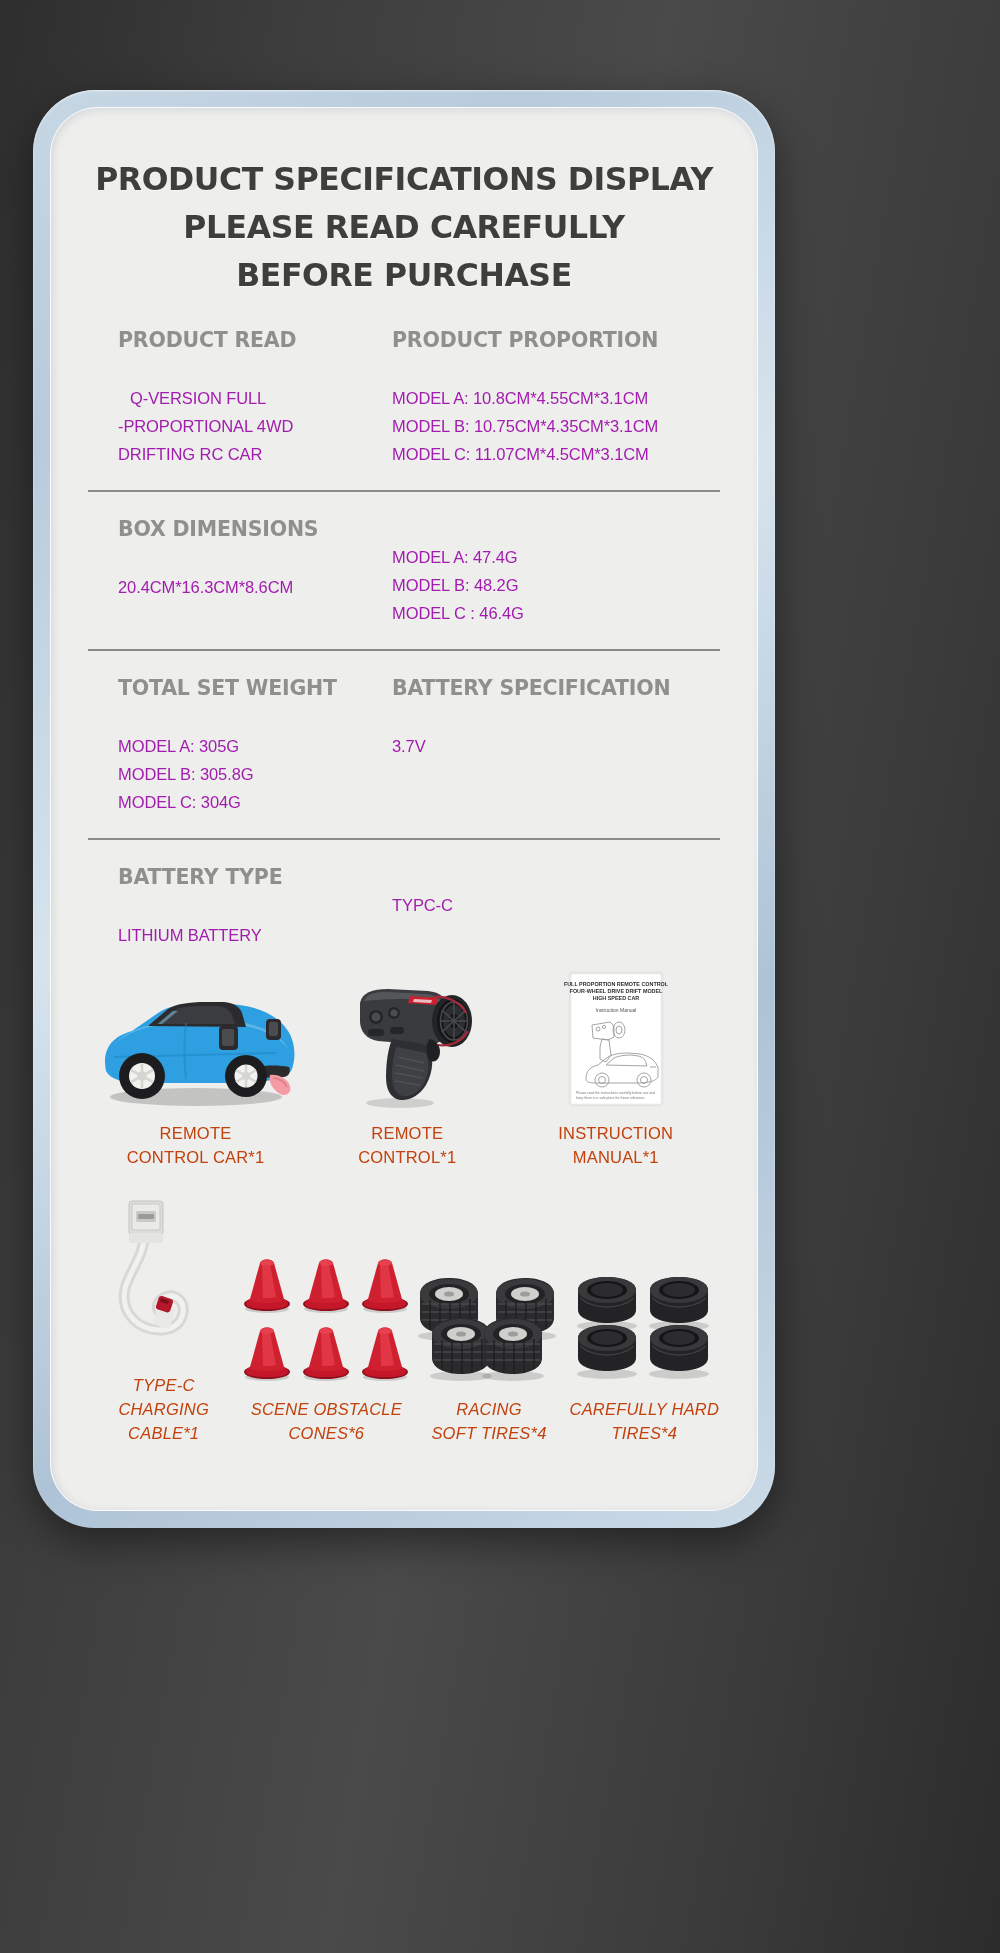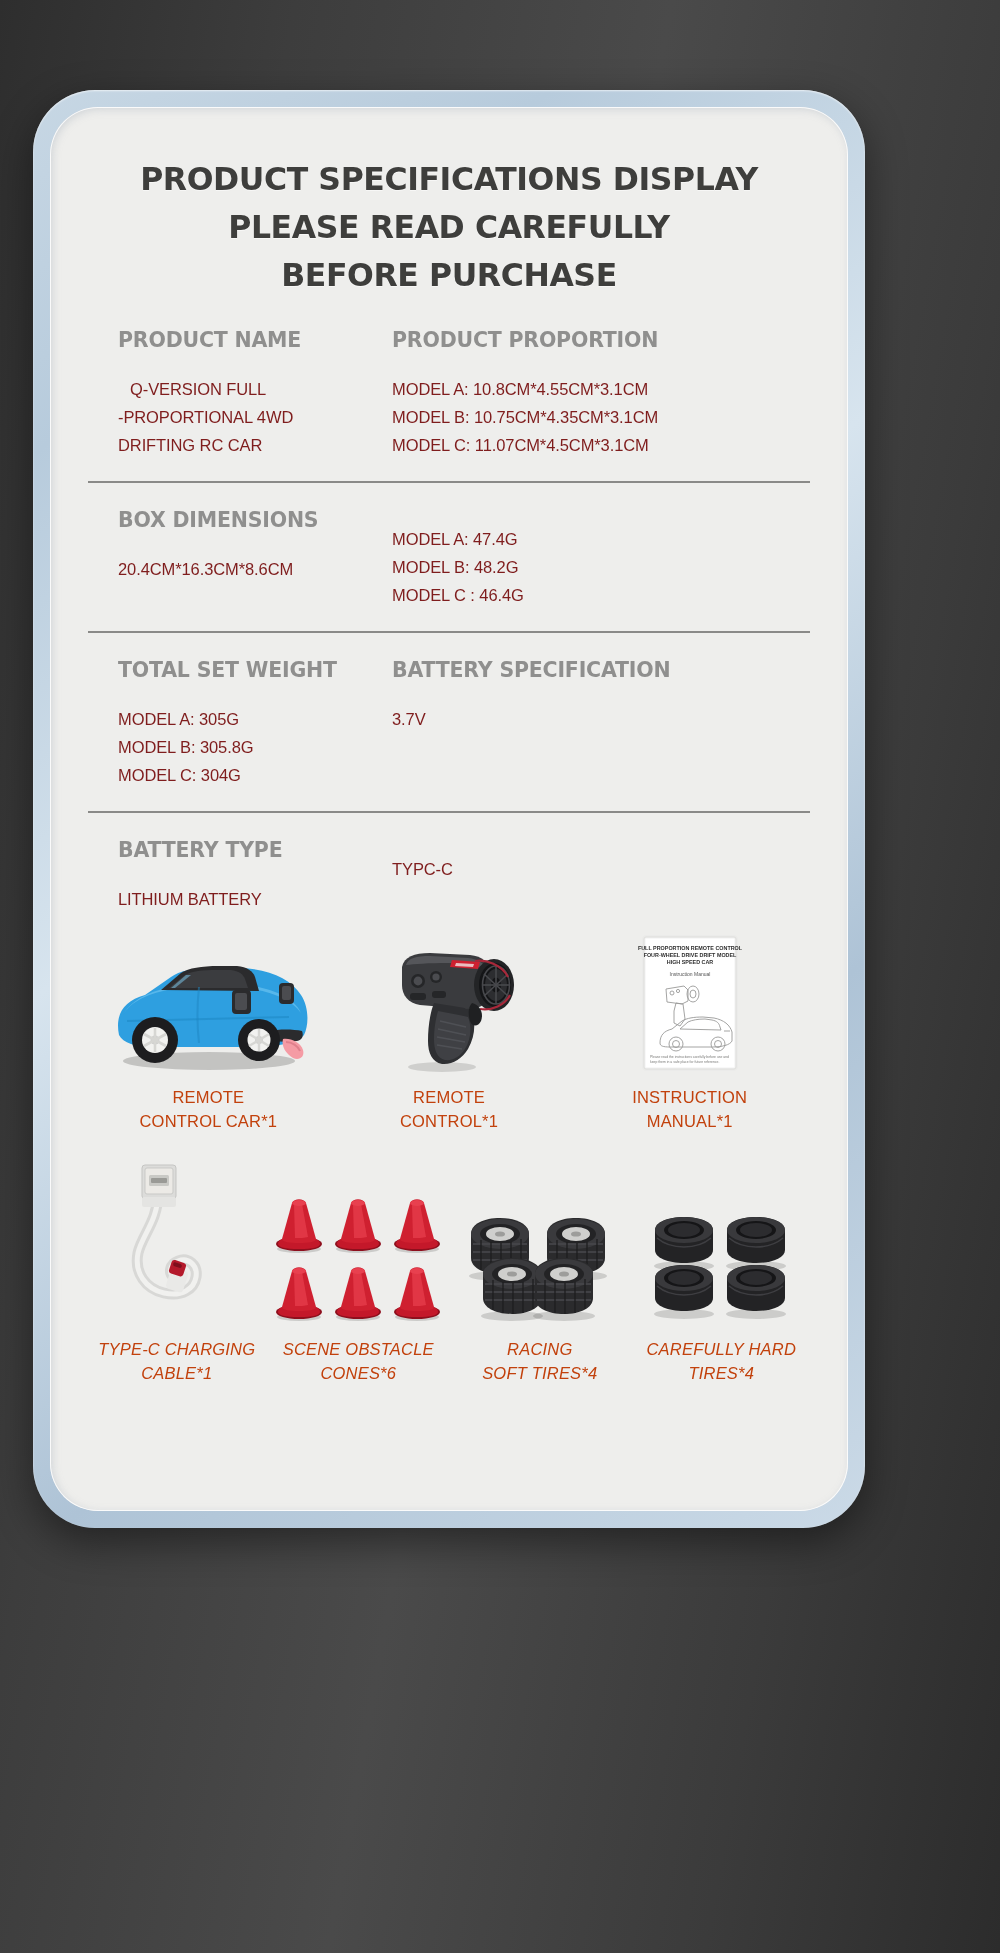--- a/index.html
+++ b/index.html
@@ -13,21 +13,21 @@
   body {
     background: linear-gradient(100deg, #2e2e2e 0%, #3d3d3d 22%, #4a4a4a 50%, #3b3b3b 78%, #2c2c2c 100%);
     position: relative;
   }
 
   
   #frame {
     position: absolute;
     left: 33px;
     top: 90px;
-    width: 832px;
+    width: 742px;
     height: 1438px;
     border-radius: 62px;
     background: linear-gradient(145deg, #c7d7e4 0%, #b7cbdc 18%, #d7e4ee 45%, #aec3d6 72%, #cbdae7 100%);
     box-shadow: 0 14px 40px rgba(0,0,0,0.45), inset 0 1px 2px rgba(255,255,255,0.65);
     padding: 17px;
   }
   #frame-inner {
     width: 100%;
     height: 100%;
     border-radius: 48px;
@@ -70,24 +70,24 @@
   .spec-label {
     font-family: "DejaVu Sans", sans-serif;
     font-weight: bold;
     font-size: 20.5px;
     color: #8f8f8e;
     letter-spacing: -0.2px;
     line-height: 30px;
     white-space: nowrap;
   }
   .spec-values {
-    margin-top: 20px;
+    margin-top: 29px;
     font-family: "Liberation Sans", sans-serif;
     font-size: 16.5px;
-    color: #7f1d1d;
+    color: #a21caf;
     line-height: 28px;
     letter-spacing: -0.1px;
     white-space: nowrap;
   }
   .spec-values .v { display: block; }
   .val-indent { padding-left: 12px; }
 
   .divider {
     height: 2px;
     background: #8a8a88;
@@ -140,21 +140,21 @@
     <div class="title-block">
       <div class="title-line">PRODUCT SPECIFICATIONS DISPLAY</div>
       <div class="title-line">PLEASE READ CAREFULLY</div>
       <div class="title-line">BEFORE PURCHASE</div>
     </div>
 
     <div class="specs">
 
       <div class="spec-row">
         <div class="spec-col-a">
-          <div class="spec-label">PRODUCT NAME</div>
+          <div class="spec-label">PRODUCT READ</div>
           <div class="spec-values">
             <span class="v val-indent">Q-VERSION FULL</span>
             <span class="v">-PROPORTIONAL 4WD</span>
             <span class="v">DRIFTING RC CAR</span>
           </div>
         </div>
         <div class="spec-col-b">
           <div class="spec-label">PRODUCT PROPORTION</div>
           <div class="spec-values">
             <span class="v">MODEL A: 10.8CM*4.55CM*3.1CM</span>

